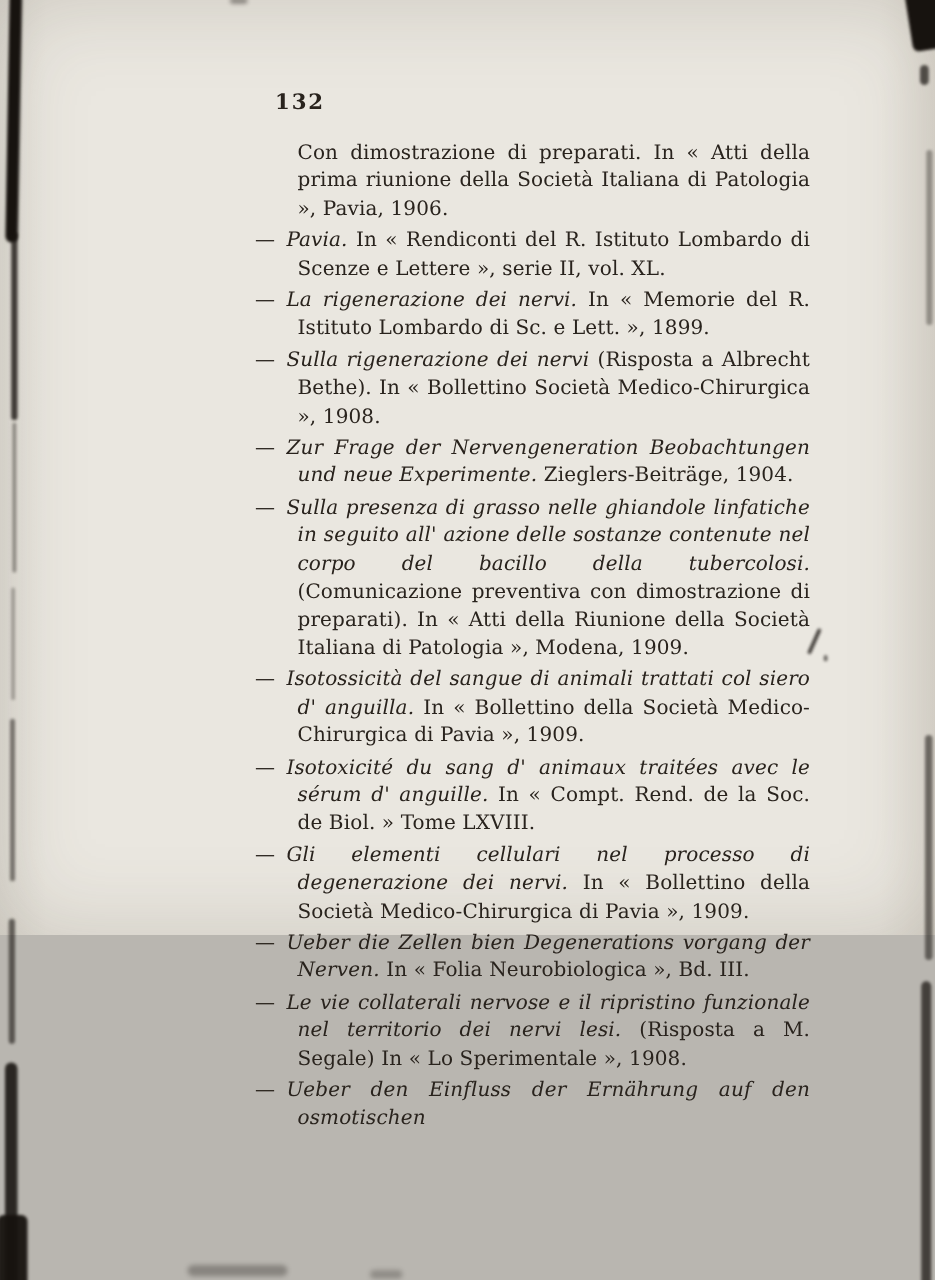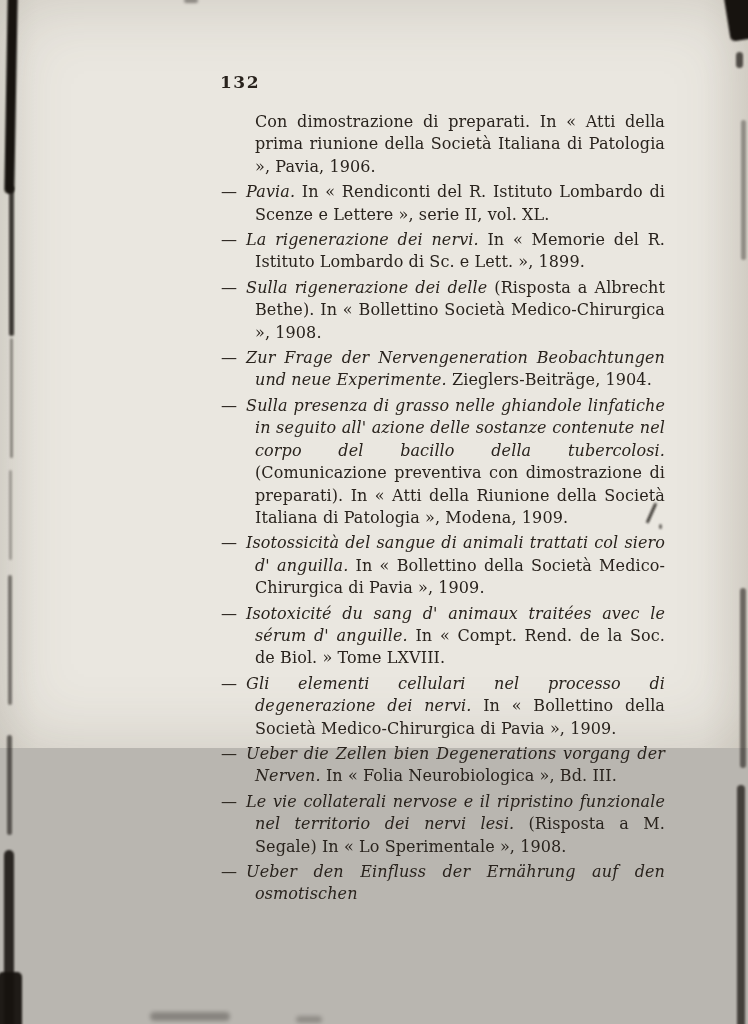--- a/index.html
+++ b/index.html
@@ -61,21 +61,20 @@
     position: absolute;
     left: 204px;
     top: 111px;
     width: 444px;
     font-family: "DejaVu Serif", "Liberation Serif", serif;
     font-size: 16px;
     line-height: 22.4px;
     color: var(--ink, #28221d);
     text-align: justify;
     letter-spacing: 0.1px;
-    margin-left: 17px;
   }
   .entry {
     padding-left: 34px;
     text-indent: -34px;
     margin: 0 0 3px 0;
   }
   .entry.no-dash {
     text-indent: 0;
   }
   .dash {
@@ -108,21 +107,21 @@
   <div class="art a16"></div>
   <div class="art a17"></div>
   <div class="art a18"></div>
 
   <div class="page-number">132</div>
 
   <div class="textblock">
       <div class="entry no-dash"><span class="rm">Con dimostrazione di preparati. In « Atti della prima riunione della Società Italiana di Patologia », Pavia, 1906.</span></div>
       <div class="entry"><span class="dash">—</span><span class="it">Pavia.</span><span class="rm"> In « Rendiconti del R. Istituto Lombardo di Scenze e Lettere », serie II, vol. XL.</span></div>
       <div class="entry"><span class="dash">—</span><span class="it">La rigenerazione dei nervi.</span><span class="rm"> In « Memorie del R. Istituto Lombardo di Sc. e Lett. », 1899.</span></div>
-      <div class="entry"><span class="dash">—</span><span class="it">Sulla rigenerazione dei delle</span><span class="rm"> (Risposta a Albrecht Bethe). In « Bollettino Società Medico-Chirurgica », 1908.</span></div>
+      <div class="entry"><span class="dash">—</span><span class="it">Sulla rigenerazione dei nervi</span><span class="rm"> (Risposta a Albrecht Bethe). In « Bollettino Società Medico-Chirurgica », 1908.</span></div>
       <div class="entry"><span class="dash">—</span><span class="it">Zur Frage der Nervengeneration Beobachtungen und neue Experimente.</span><span class="rm"> Zieglers-Beiträge, 1904.</span></div>
       <div class="entry"><span class="dash">—</span><span class="it">Sulla presenza di grasso nelle ghiandole linfatiche in seguito all' azione delle sostanze contenute nel corpo del bacillo della tubercolosi.</span><span class="rm"> (Comunicazione preventiva con dimostrazione di preparati). In « Atti della Riunione della Società Italiana di Patologia », Modena, 1909.</span></div>
       <div class="entry"><span class="dash">—</span><span class="it">Isotossicità del sangue di animali trattati col siero d' anguilla.</span><span class="rm"> In « Bollettino della Società Medico-Chirurgica di Pavia », 1909.</span></div>
       <div class="entry"><span class="dash">—</span><span class="it">Isotoxicité du sang d' animaux traitées avec le sérum d' anguille.</span><span class="rm"> In « Compt. Rend. de la Soc. de Biol. » Tome LXVIII.</span></div>
       <div class="entry"><span class="dash">—</span><span class="it">Gli elementi cellulari nel processo di degenerazione dei nervi.</span><span class="rm"> In « Bollettino della Società Medico-Chirurgica di Pavia », 1909.</span></div>
       <div class="entry"><span class="dash">—</span><span class="it">Ueber die Zellen bien Degenerations vorgang der Nerven.</span><span class="rm"> In « Folia Neurobiologica », Bd. III.</span></div>
       <div class="entry"><span class="dash">—</span><span class="it">Le vie collaterali nervose e il ripristino funzionale nel territorio dei nervi lesi.</span><span class="rm"> (Risposta a M. Segale) In « Lo Sperimentale », 1908.</span></div>
       <div class="entry"><span class="dash">—</span><span class="it">Ueber den Einfluss der Ernährung auf den osmotischen</span></div>
     </div>
 </div>

